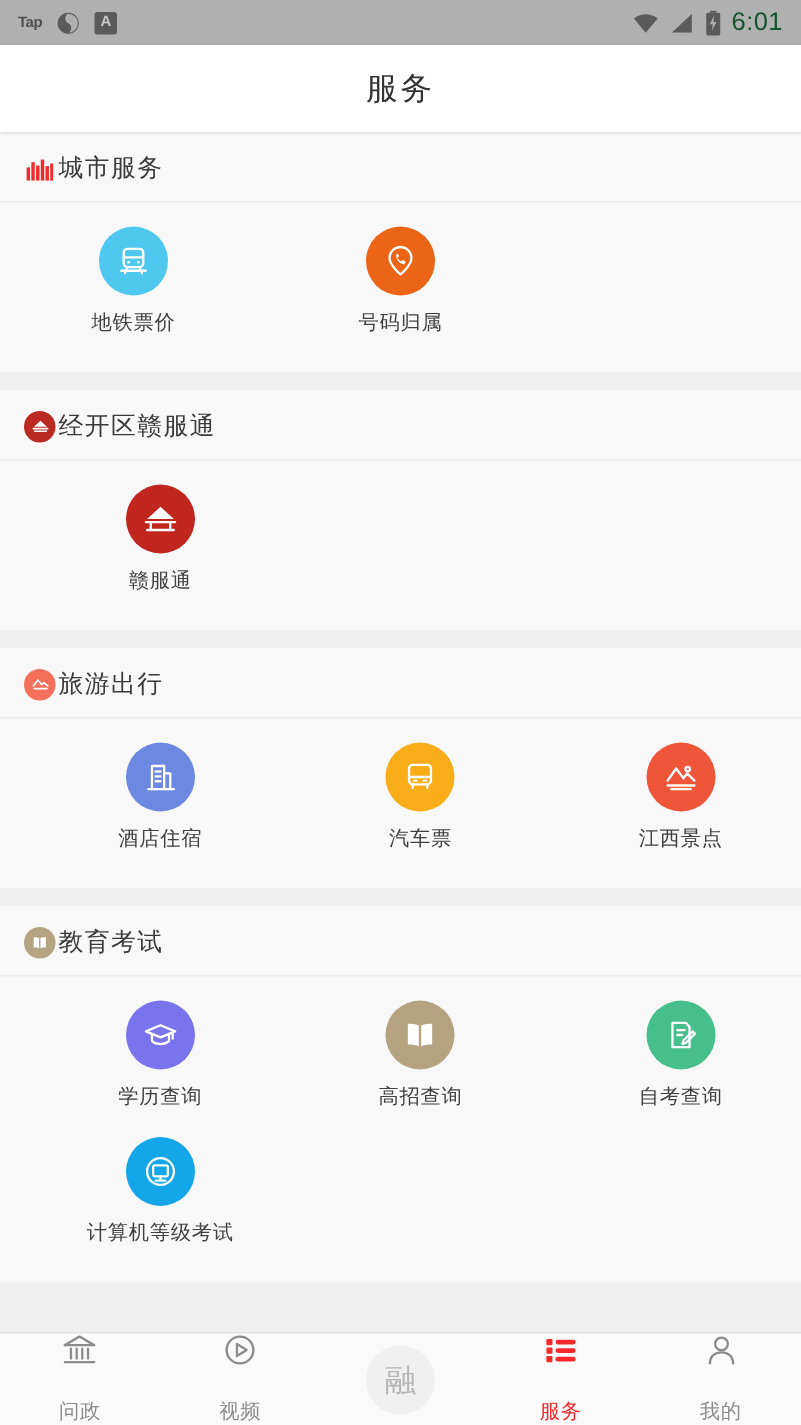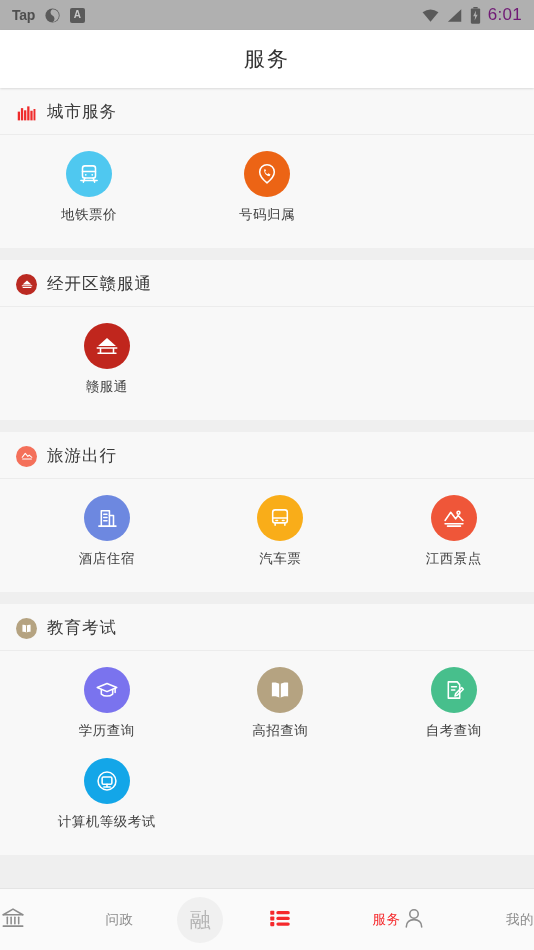--- a/index.html
+++ b/index.html
@@ -10,22 +10,22 @@
   }
   #app{ position:relative; width:534px; height:950px; display:flex; flex-direction:column; background:#f7f7f7; }
 
   
   .statusbar{
     height:30px; flex:0 0 30px; background:#b0b0b0; color:#4a4a4a;
     display:flex; align-items:center; padding:0 12px; font-size:13px;
   }
   .sb-left{ display:flex; align-items:center; gap:9px; }
   .sb-right{ margin-left:auto; display:flex; align-items:center; gap:7px; }
-  .sb-tap{ font-size:14px; font-weight:700; color:#4f4f4f; letter-spacing:-0.3px; }
-  .sb-time{ font-size:17px; color:#701a75; letter-spacing:0.3px; }
+  .sb-tap{ font-size:10px; font-weight:700; color:#4f4f4f; letter-spacing:-0.3px; }
+  .sb-time{ font-size:17px; color:#14532d; letter-spacing:0.3px; }
   .sb-ico{ display:block; }
   .sq-a{
     width:15px; height:15px; background:#5a5a5a; border-radius:2px;
     color:#c9c9c9; font-size:10px; font-weight:700; display:flex;
     align-items:center; justify-content:center; line-height:1;
   }
 
   
   .header{
     flex:0 0 58px; height:58px; background:#ffffff;
@@ -34,21 +34,21 @@
   }
   .header-title{ font-size:21px; color:#333; letter-spacing:2px; }
 
   
   .content{ flex:1 1 auto; overflow:hidden; background:#efefef; }
 
   .section{ background:#f8f8f8; }
   .sec-gap{ height:12px; background:#efefef; }
 
   .sec-head{
-    display:flex; align-items:center; gap:10px;
+    display:flex; align-items:center; gap:2px;
     padding:13px 0 11px 16px;
     border-bottom:1px solid #ececec;
   }
   .sec-title{ font-size:16.5px; color:#3a3a3a; letter-spacing:1px; }
 
   .grid{ display:flex; flex-wrap:wrap; padding:16px 0 6px 0; }
   .grid.cols3 .cell{ width:33.333%; }
   .grid.cols4 .cell{ width:25%;margin-left:40px; }
   .cell{
     display:flex; flex-direction:column; align-items:center;
@@ -65,22 +65,22 @@
   .mini{ width:21px; height:21px; display:flex; align-items:center; justify-content:center; flex:0 0 21px; }
   .mini-circle{ width:21px; height:21px; border-radius:50%; display:flex; align-items:center; justify-content:center; }
 
   
   .tabbar{
     flex:0 0 62px; height:62px; background:#fafafa;
     border-top:1px solid #e4e4e4;
     display:flex; align-items:center; position:relative; z-index:6;
   }
   .tab{
-    flex:1 1 0; display:flex; flex-direction:row;
-    align-items:center; justify-content:space-between; gap:14px; height:100%;
+    flex:1 1 0; display:flex; flex-direction:column;
+    align-items:center; justify-content:flex-end; gap:14px; height:100%;
   }
   .tab .tlbl{ font-size:13.5px; color:#8c8c8c; letter-spacing:0.5px; }
   .tab.active .tlbl{ color:#f5292c; }
   .tab-center{ flex:1 1 0; display:flex; align-items:center; justify-content:center; height:100%; }
   .center-circle{
     width:46px; height:46px; border-radius:50%; background:#f0f0f0;
     display:flex; align-items:center; justify-content:center;
     font-size:21px; color:#b6b6b6;
   }
   .svgico{ display:block; }
@@ -308,20 +308,27 @@
             <path d="M4 12 L16 5 L28 12"></path>
             <line x1="4" y1="12" x2="28" y2="12"></line>
             <line x1="9" y1="15" x2="9" y2="23"></line>
             <line x1="13.7" y1="15" x2="13.7" y2="23"></line>
             <line x1="18.3" y1="15" x2="18.3" y2="23"></line>
             <line x1="23" y1="15" x2="23" y2="23"></line>
             <line x1="4" y1="26" x2="28" y2="26"></line>
           </svg></span>
         <span class="tlbl">问政</span>
       </div>
+      <div class="tab">
+        <span><svg width="26" height="26" viewBox="0 0 32 32" fill="none" stroke="#8c8c8c" stroke-width="1.9" stroke-linejoin="round">
+            <circle cx="16" cy="16" r="11"></circle>
+            <path d="M13.5 11 L21.5 16 L13.5 21 Z"></path>
+          </svg></span>
+        <span class="tlbl">视频</span>
+      </div>
       <div class="tab-center">
         <span class="center-circle">融</span>
       </div>
       <div class="tab active">
         <span><svg width="26" height="26" viewBox="0 0 32 32" fill="#f5292c">
             <rect x="4" y="7" width="5" height="5" rx="1"></rect>
             <rect x="11.5" y="7.5" width="16.5" height="4" rx="2"></rect>
             <rect x="4" y="14" width="5" height="5" rx="1"></rect>
             <rect x="11.5" y="14.5" width="16.5" height="4" rx="2"></rect>
             <rect x="4" y="21" width="5" height="5" rx="1"></rect>

